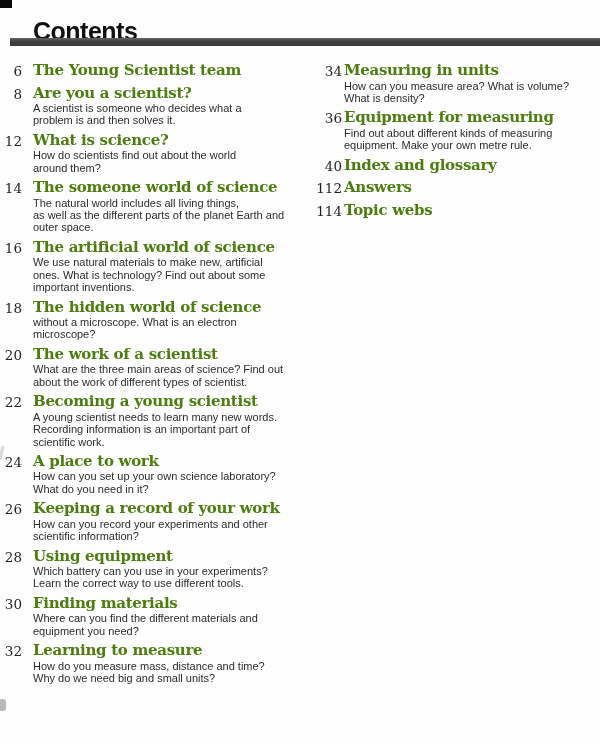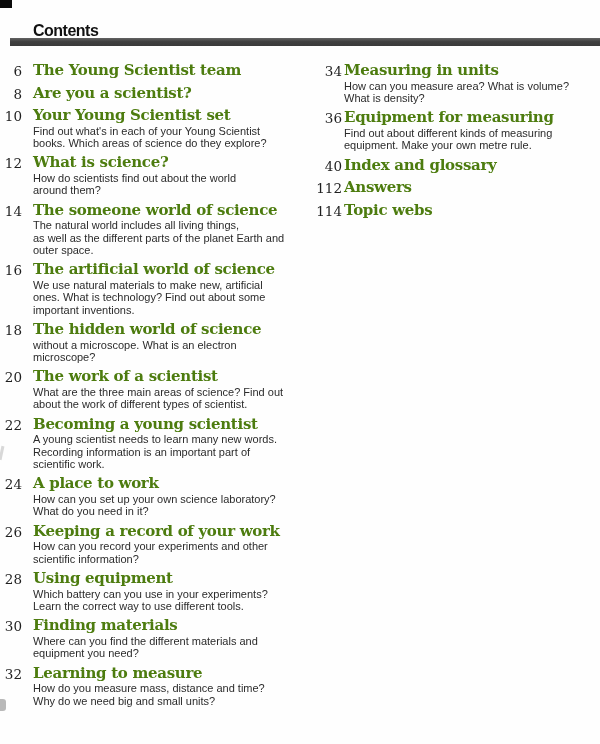--- a/index.html
+++ b/index.html
@@ -35,21 +35,21 @@
     background: #9b9b9b;
     border-radius: 0 3px 3px 0;
     opacity: .7;
   }
   .page-title {
     position: absolute;
     left: 33px; top: 17px;
     margin: 0;
     font-family: "Liberation Sans", sans-serif;
     font-weight: bold;
-    font-size: 16px;
+    font-size: 25px;
     line-height: 28px;
     letter-spacing: -0.5px;
     color: #111;
   }
   .title-rule {
     position: absolute;
     left: 10px; top: 38px;
     width: 590px; height: 8px;
     background: linear-gradient(to bottom, #636363 0%, #404040 45%, #3a3a3a 100%);
   }
@@ -110,28 +110,22 @@
       <div class="entry">
         <div class="num">6</div>
         <div class="body">
           <div class="etitle">The Young Scientist team</div>
         </div>
       </div>
       <div class="entry">
         <div class="num">8</div>
         <div class="body">
           <div class="etitle">Are you a scientist?</div>
-        </div>
-      </div>
-      <div class="entry">
-        <div class="num">10</div>
-        <div class="body">
-          <div class="etitle">Your Young Scientist set</div>
-          <div class="dline">Find out what's in each of your Young Scientist</div>
-          <div class="dline">books. Which areas of science do they explore?</div>
+          <div class="dline">A scientist is someone who decides what a</div>
+          <div class="dline">problem is and then solves it.</div>
         </div>
       </div>
       <div class="entry">
         <div class="num">12</div>
         <div class="body">
           <div class="etitle">What is science?</div>
           <div class="dline">How do scientists find out about the world</div>
           <div class="dline">around them?</div>
         </div>
       </div>

